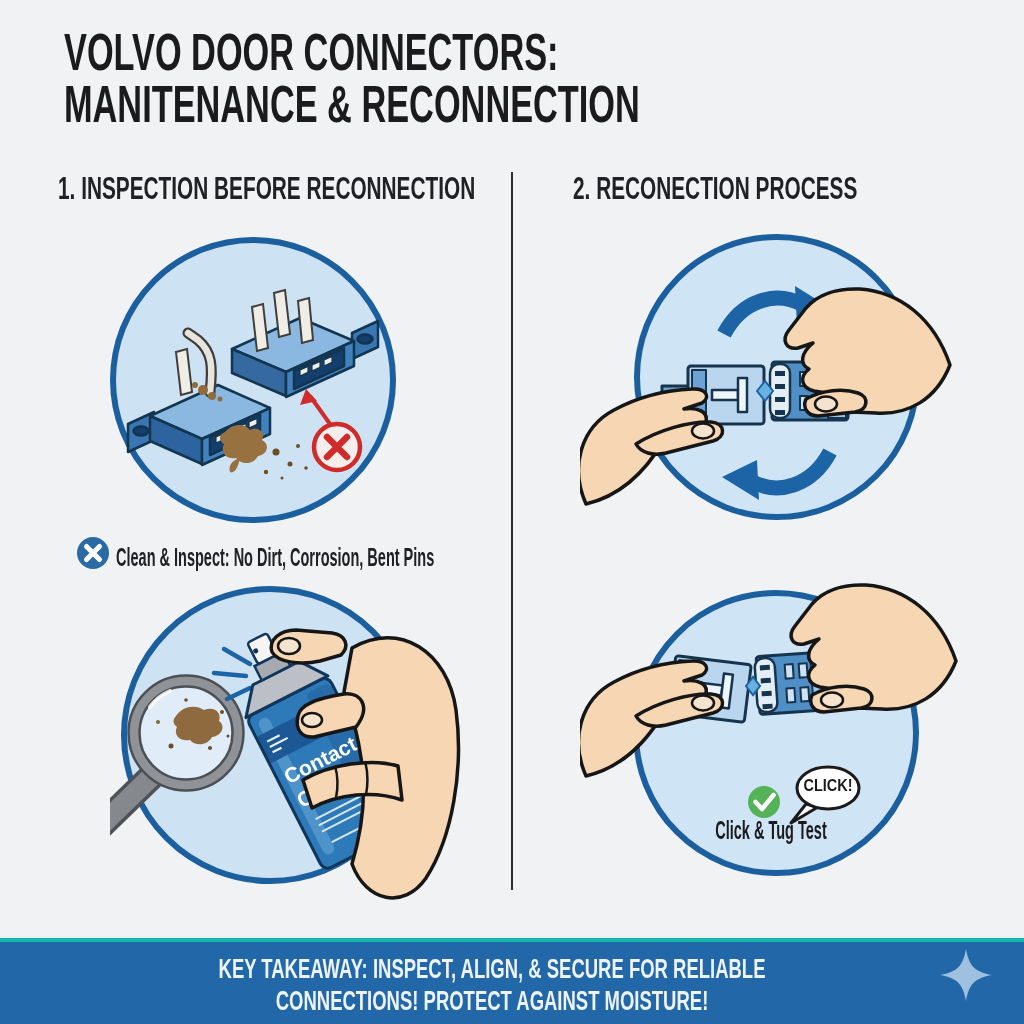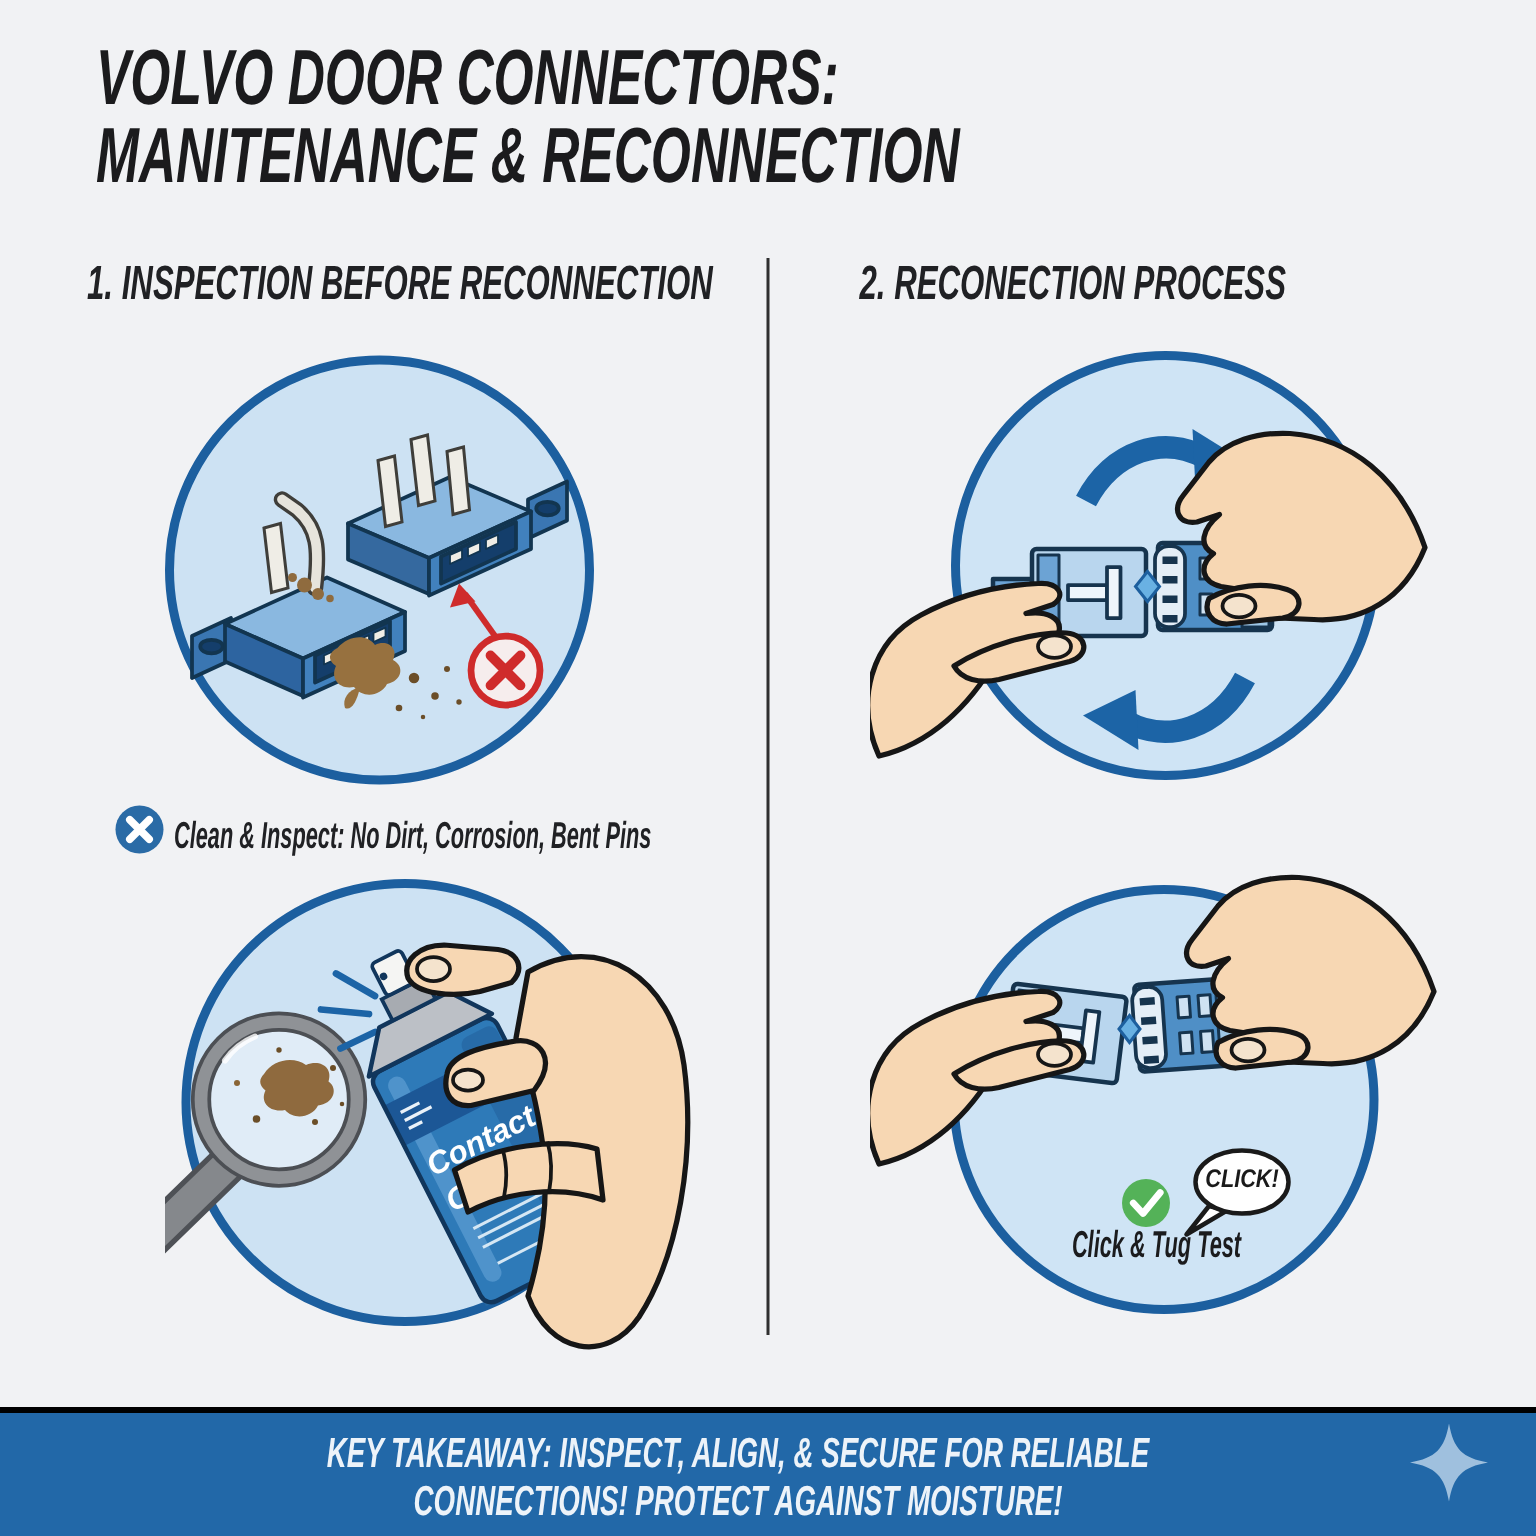--- a/index.html
+++ b/index.html
@@ -1,41 +1,40 @@
 <!DOCTYPE html>
 <html><head>
 <meta charset="utf-8">
 <style>
   html,body{margin:0;padding:0;}
   .stage{
     position:relative;width:1024px;height:1024px;overflow:hidden;
     background:#f1f2f4;
     font-family:"Liberation Sans", sans-serif;
     color:#1d1d1f;
-    font-style:italic;
   }
   .abs{position:absolute;}
   .ttl{
     font-size:52px;font-weight:700;letter-spacing:0px;white-space:nowrap;
     transform:scaleX(.66);transform-origin:0 0;color:#1b1b1d;line-height:1;
   }
   .hdg{
     font-size:32px;font-weight:700;white-space:nowrap;
     transform:scaleX(.65);transform-origin:0 0;color:#202124;line-height:1;
   }
   .note{
     font-size:25px;font-weight:700;white-space:nowrap;
     transform:scaleX(.58);transform-origin:0 50%;color:#202124;line-height:1.2;
   }
   .divider{
     left:511px;top:172px;width:2px;height:718px;background:#2f2f2f;
   }
   .banner{
     left:0;top:938px;width:1024px;height:86px;background:#2268a8;
-    border-top:4px solid #000000;box-sizing:border-box;
+    border-top:4px solid #14b8a6;box-sizing:border-box;
   }
   .banner-text{
     left:-20px;width:1024px;text-align:center;color:#edf3f9;
     font-size:28px;font-weight:700;white-space:nowrap;line-height:1;
     transform:scaleX(.66);transform-origin:50% 50%;
   }
   .clicktug{
     left:666px;top:818px;width:210px;text-align:center;white-space:nowrap;
     font-size:25px;font-weight:700;color:#1b1b1d;line-height:1;
     transform:scaleX(.58);transform-origin:50% 50%;

